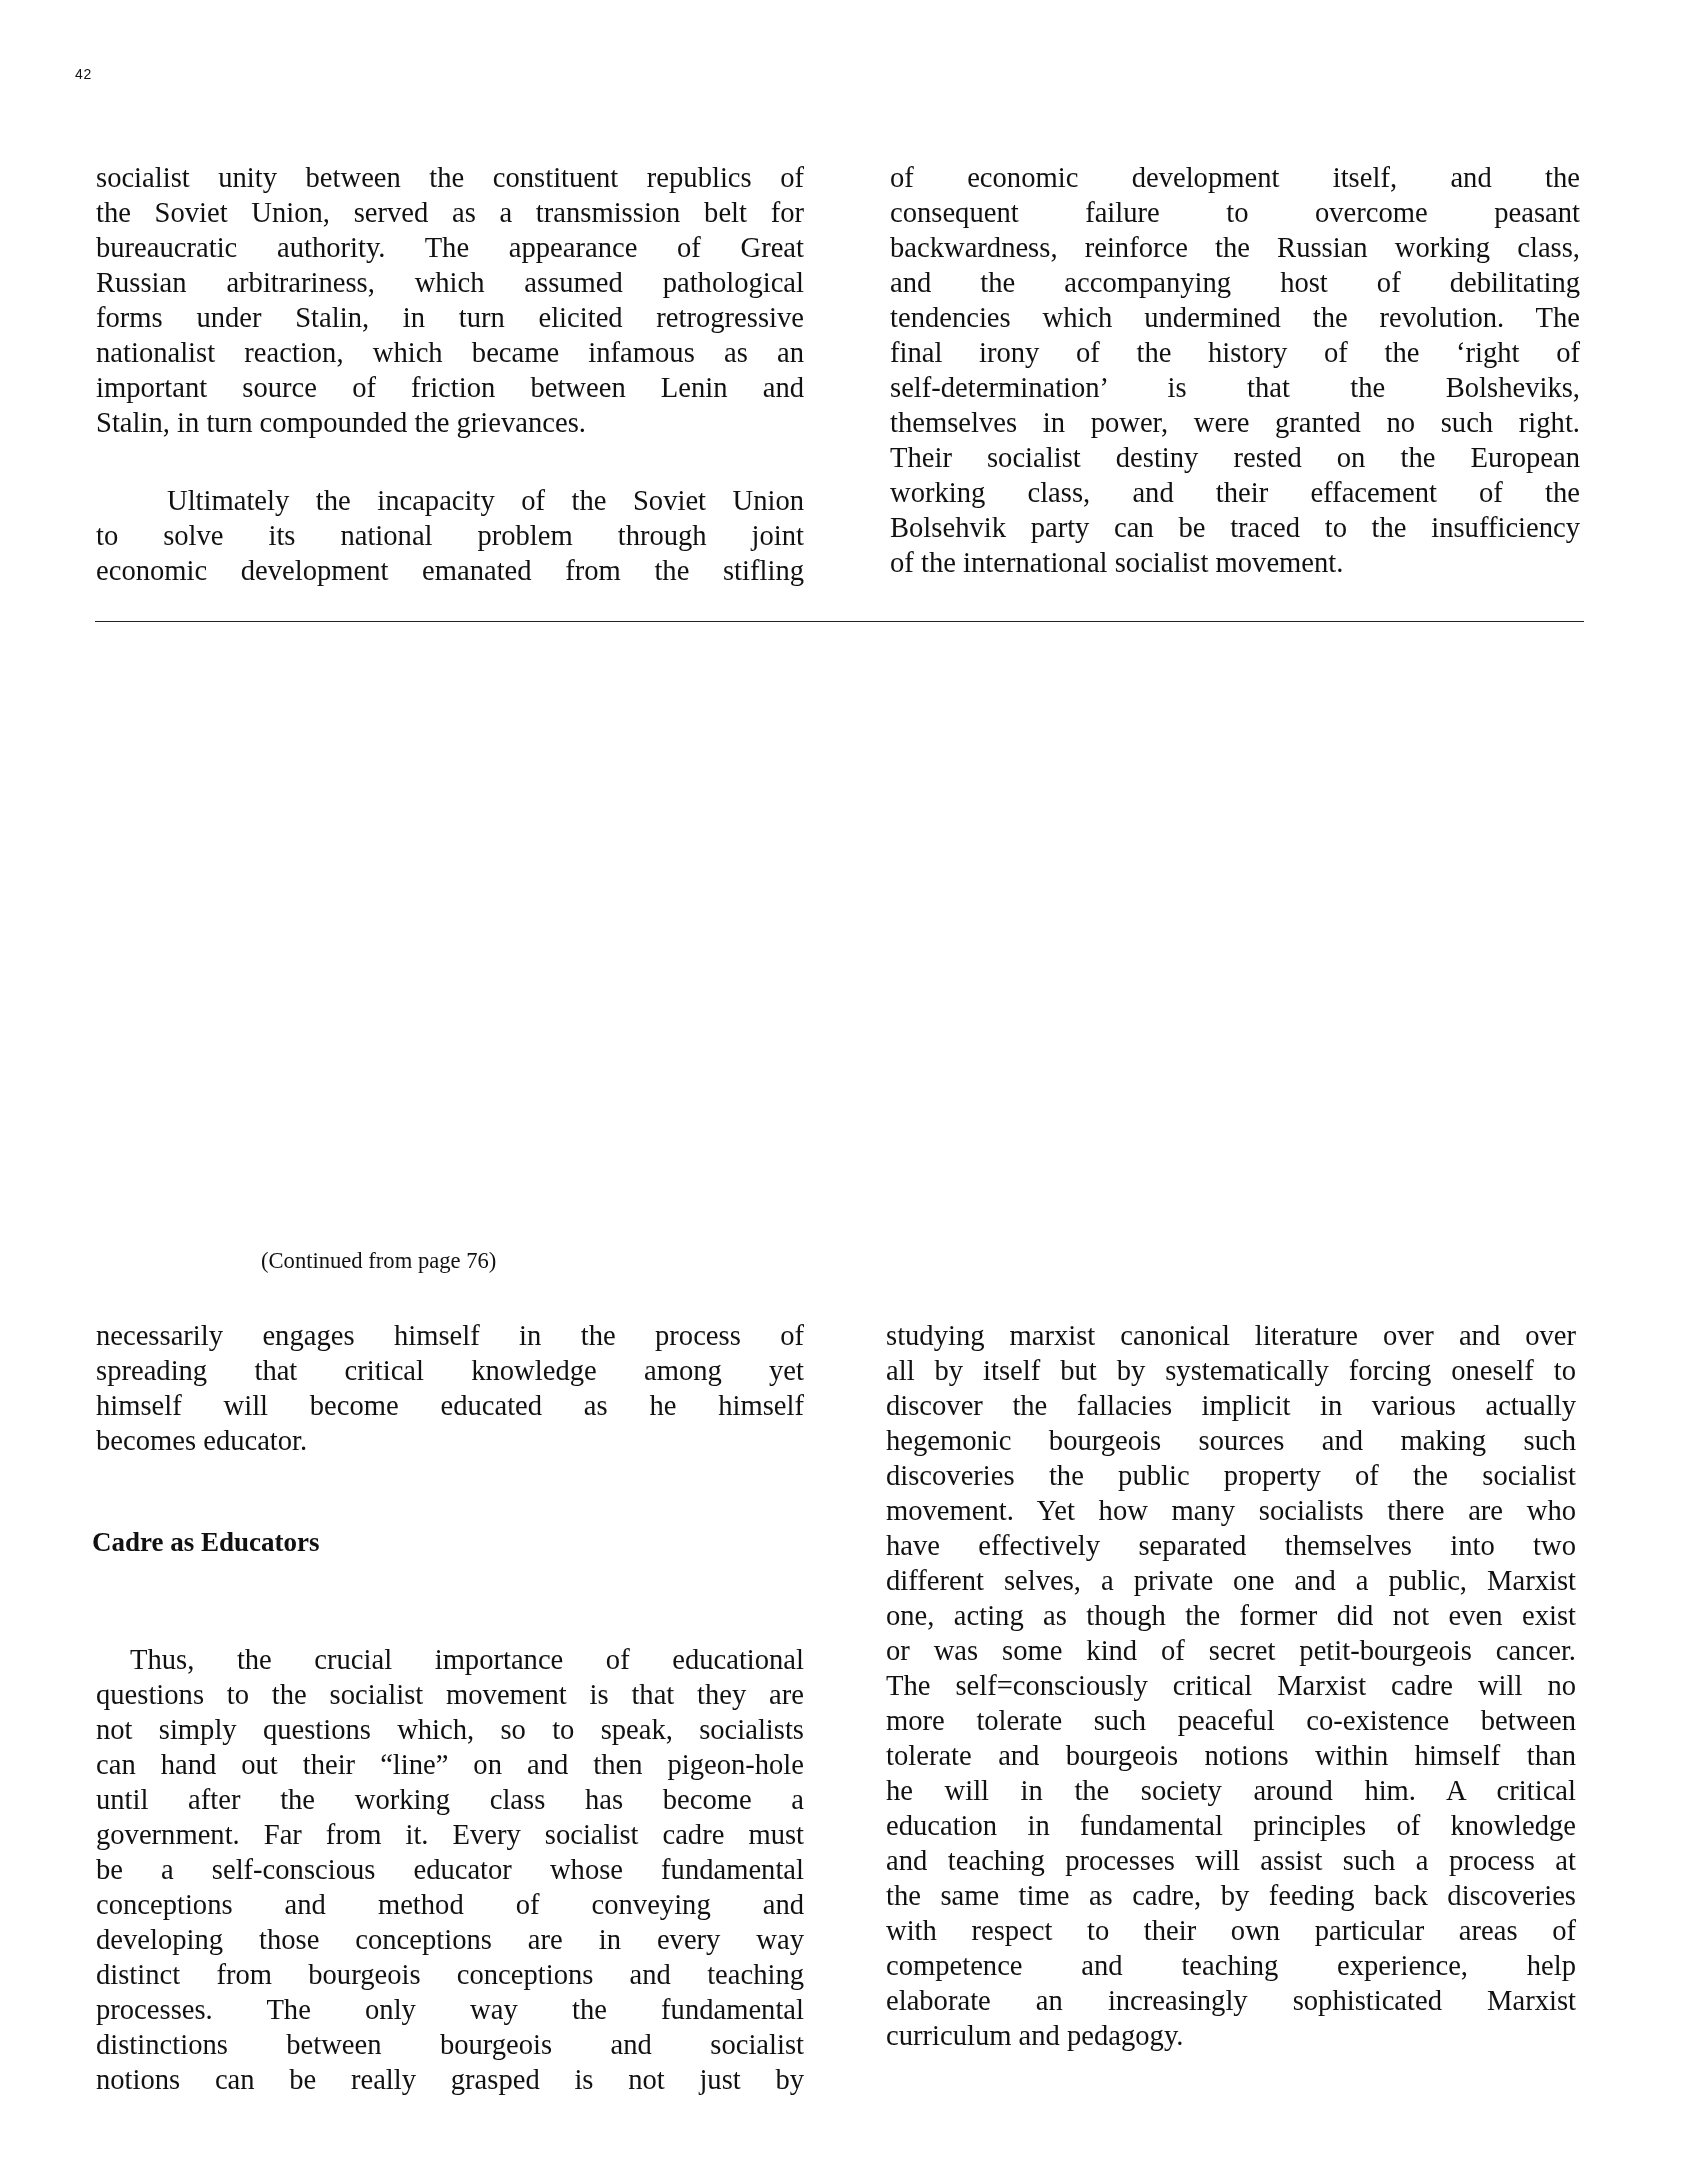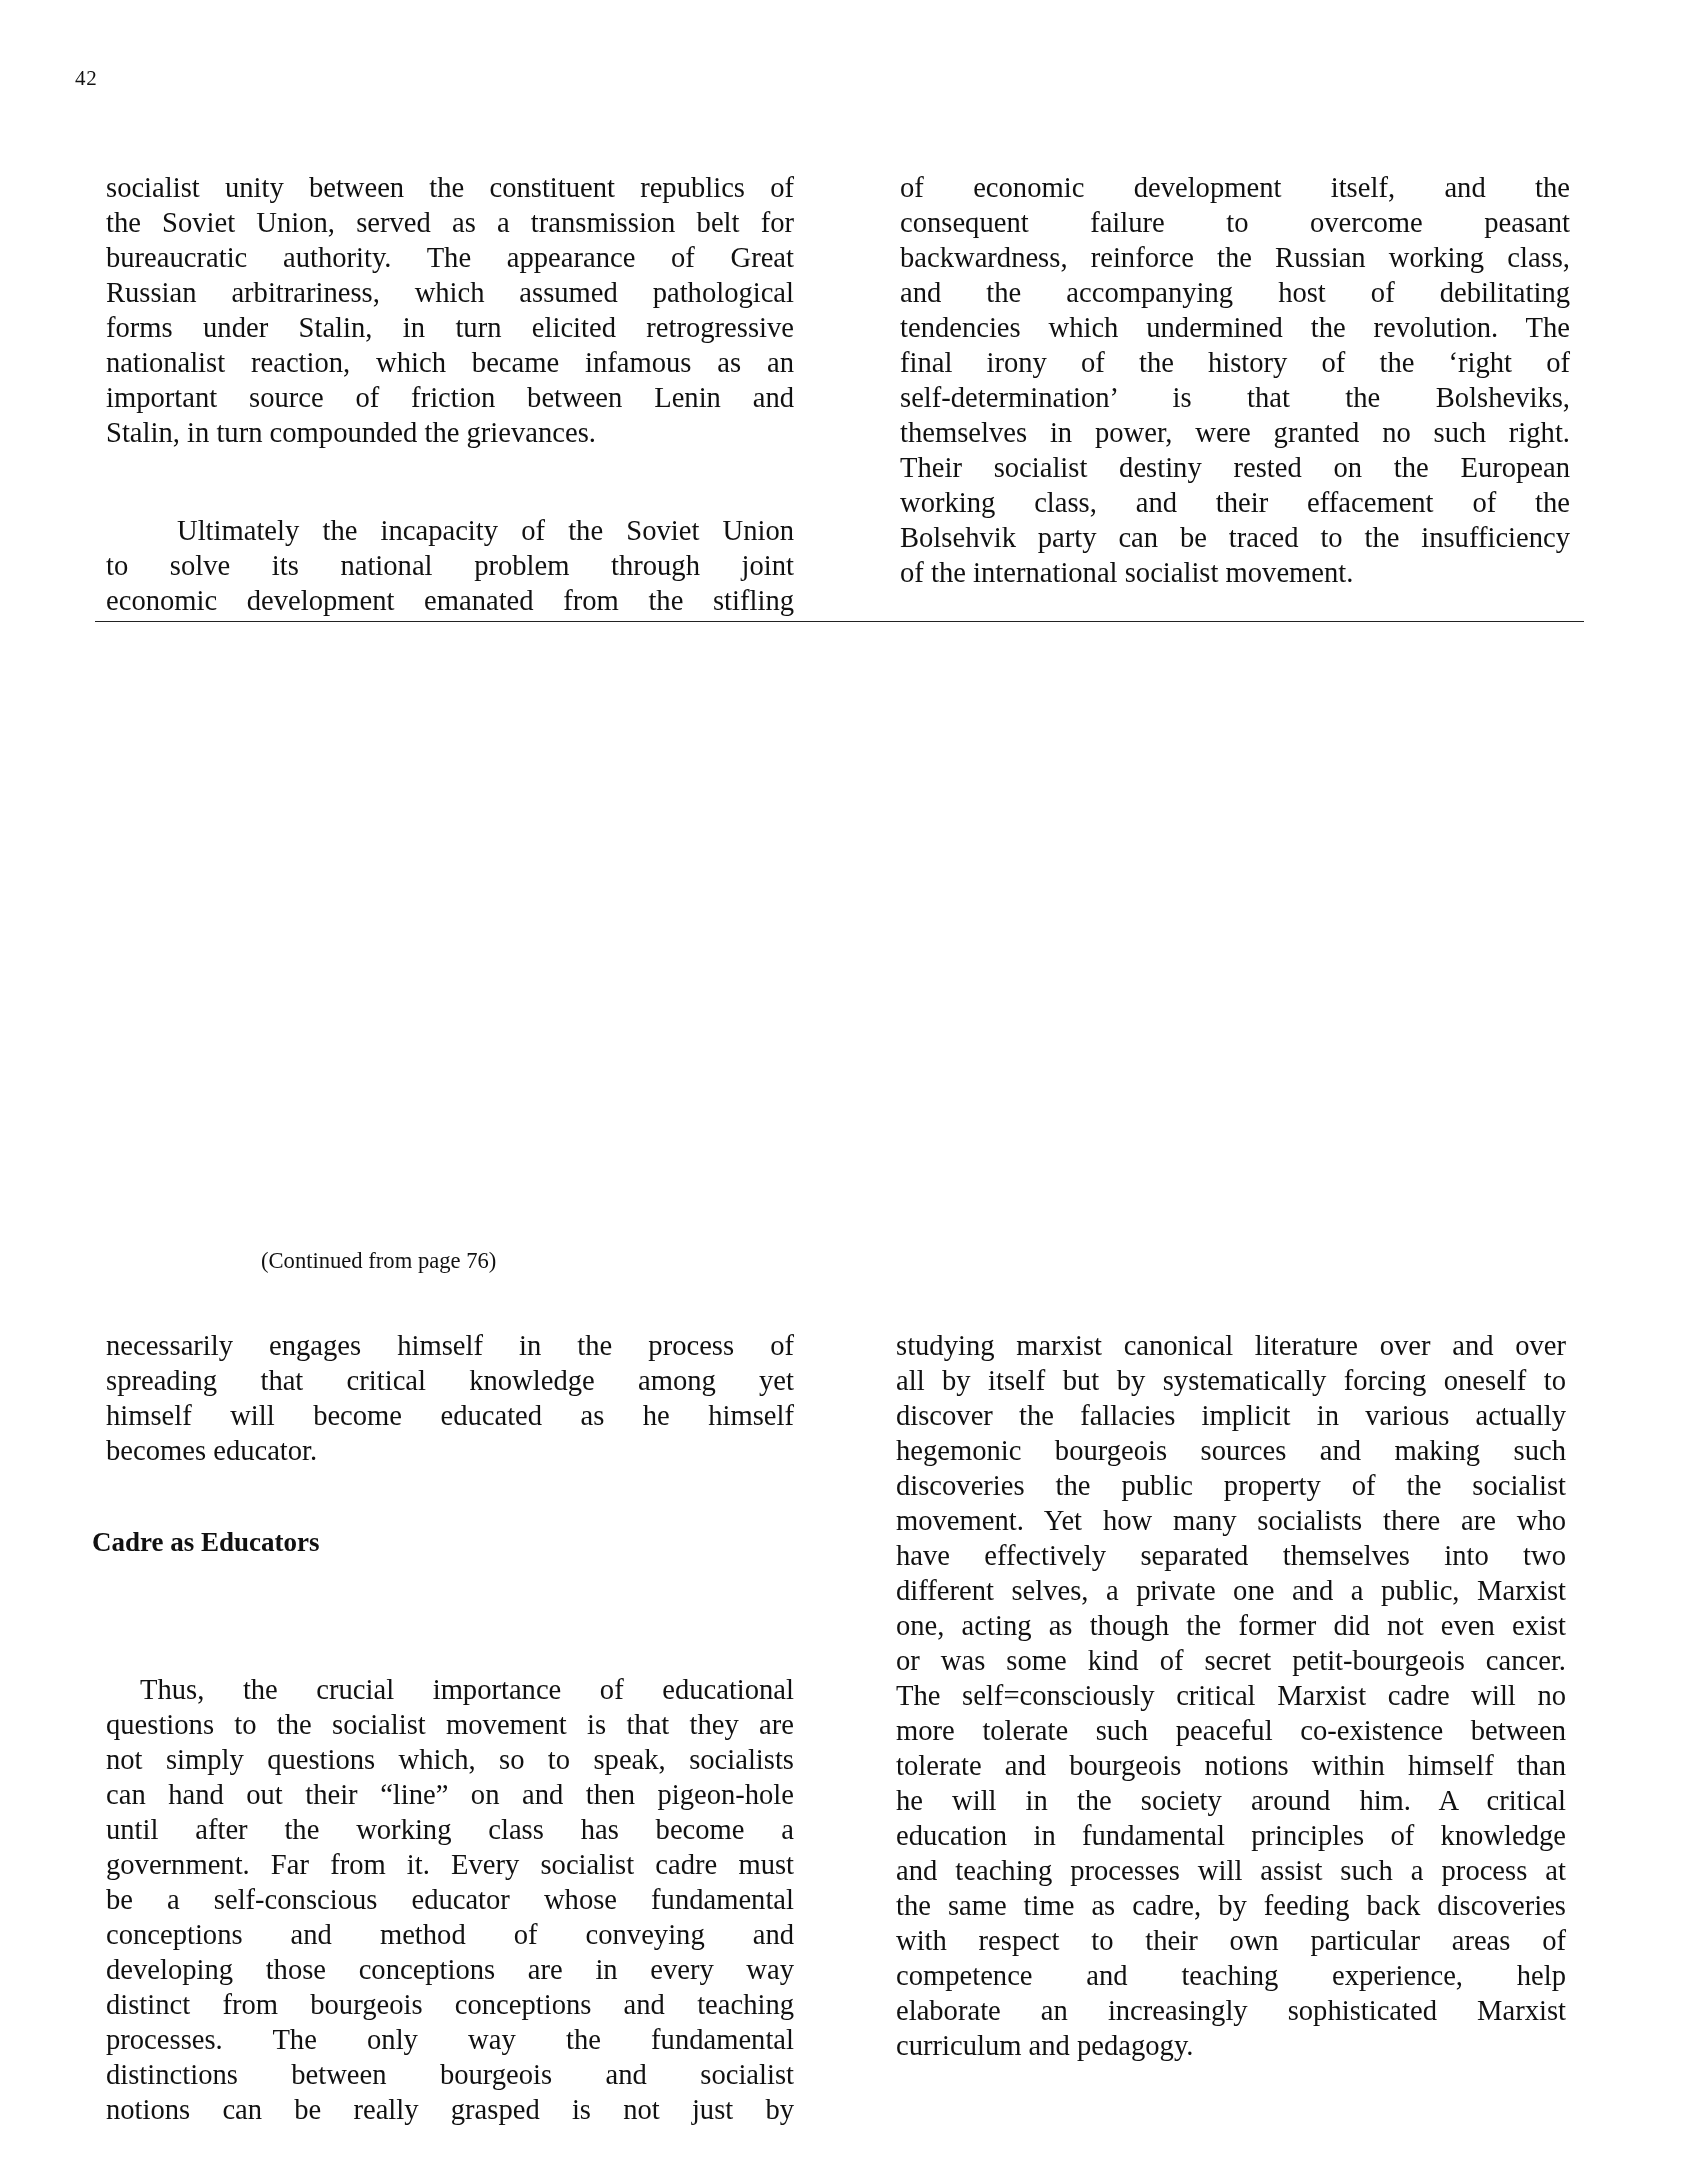--- a/index.html
+++ b/index.html
@@ -1,21 +1,21 @@
 <!DOCTYPE html>
 <html style="font-size:11.3px"><head>
 <meta charset="utf-8">
 <style>
   html, body { margin: 0; padding: 0; background: #ffffff; }
   body { width: 1688px; height: 2183px; position: relative; overflow: hidden;
          font-family: "Liberation Serif", "DejaVu Serif", serif; color: #111; }
-  .page-number { position: absolute; left: 75px; top: 66px; font-size: 21px;
-                 font-family: Liberation Serif, serif; letter-spacing: 0.7px; }
+  .page-number { position: absolute; left: 75px; top: 66px; font-size: 14px;
+                 font-family: Liberation Sans, sans-serif; letter-spacing: 0.7px; }
   .col { position: absolute; font-size: 28.6px; line-height: 35px; }
-  .col p { margin: 14px; text-align: justify; text-align-last: left; }
+  .col p { margin: 4px; text-align: justify; text-align-last: left; }
   .col .line { display: block; text-align: justify; text-align-last: justify; white-space: nowrap; }
   .col .line.last { text-align-last: left; }
   .indent-big { padding-left: 71px; }
   .indent-small { padding-left: 34px; }
   .gap { height: 35px; }
   #top-left { left: 92px; top: 156px; width: 716px; }
   #top-right { left: 886px; top: 156px; width: 698px; }
   #bottom-left { left: 92px; top: 1314px; width: 716px; }
   #bottom-right { left: 882px; top: 1314px; width: 698px; }
   .divider { position: absolute; left: 95px; top: 621px; width: 1489px; height: 0;

